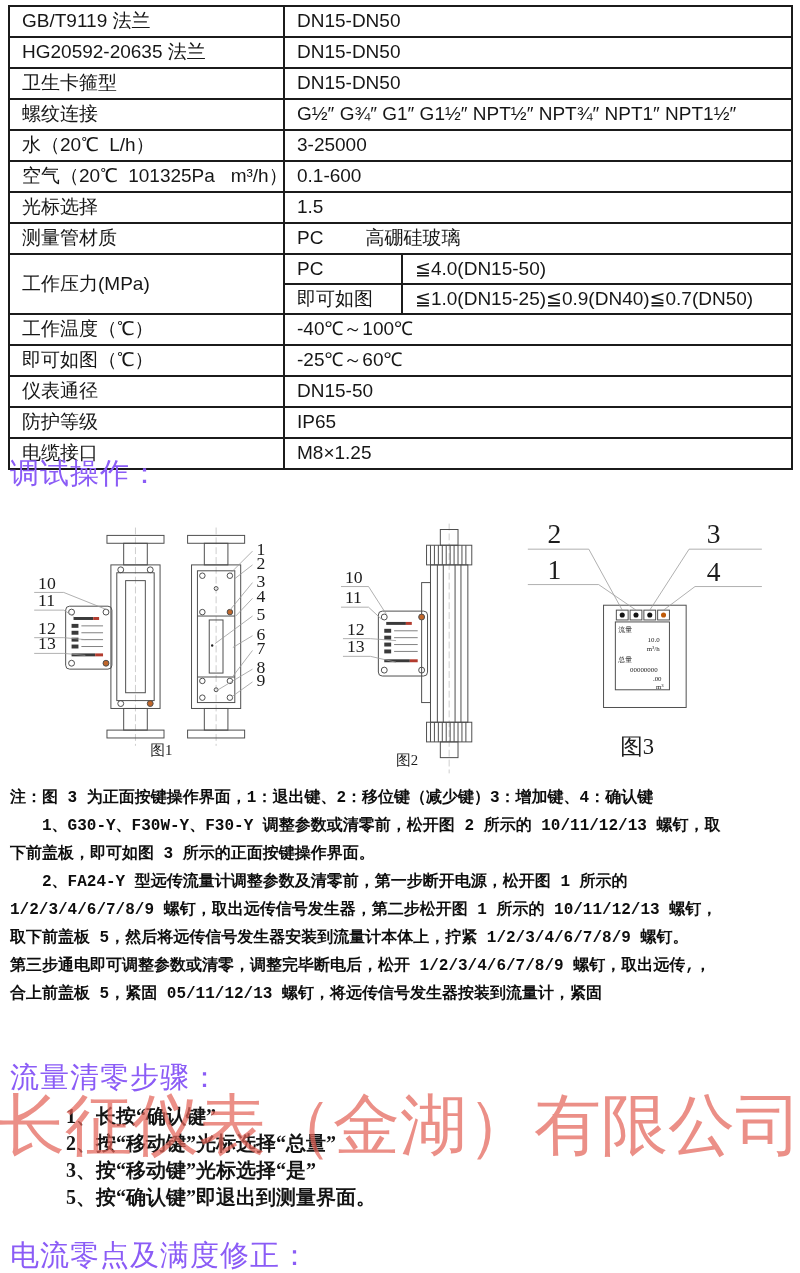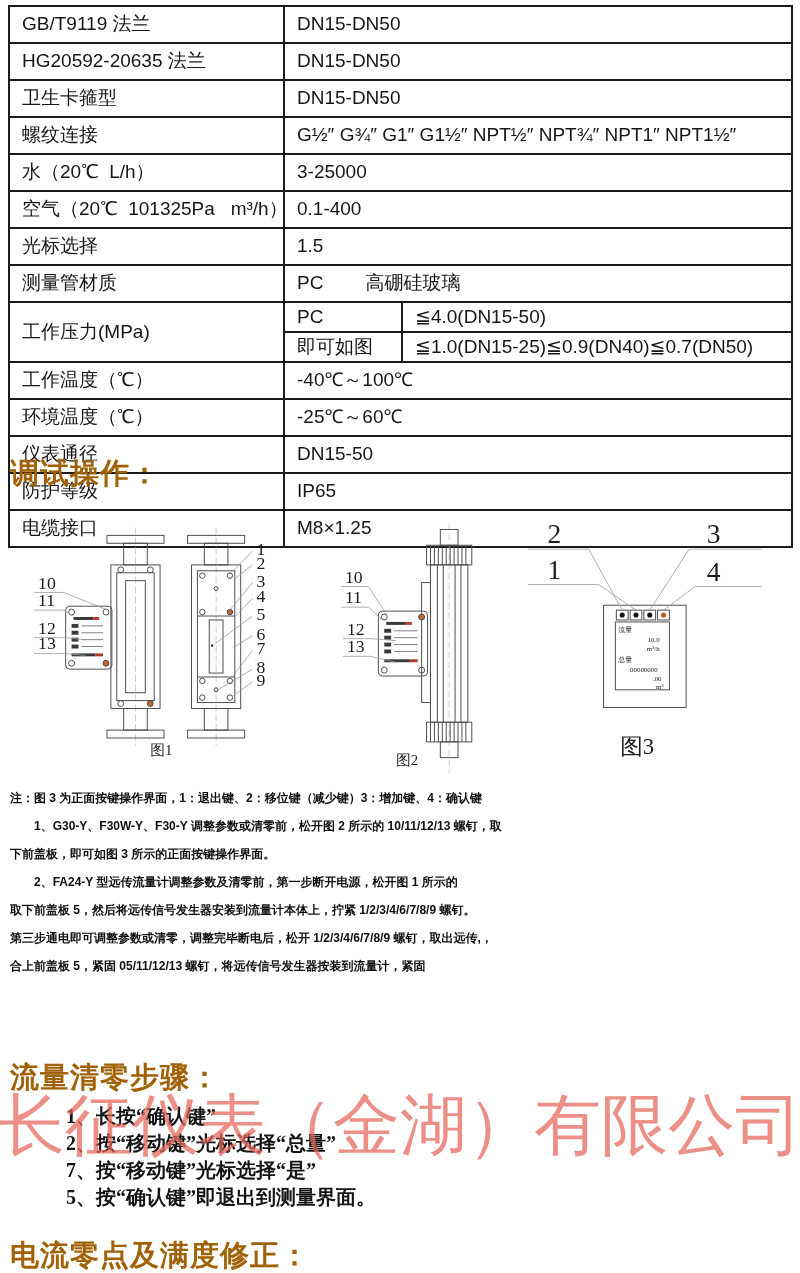--- a/index.html
+++ b/index.html
@@ -9,30 +9,30 @@
     font-family:"Liberation Sans", sans-serif; color:#111; overflow:hidden;
   }
 
   
   #spec-table {
     position:absolute; top:5px; left:8px; width:785px;
     border-collapse:collapse; table-layout:fixed;
   }
   #spec-table td {
     border:2px solid #1b1b1b; padding:0 0 0 12px;
-    font-size:19px; height:37px; white-space:pre; overflow:hidden;
+    font-size:19px; height:31px; white-space:pre; overflow:hidden;
     line-height:1.2; vertical-align:middle; color:#161616;
   }
   #spec-table td.c-sub { height:30px; }
   .col1 { width:275px; } .col2 { width:118px; } .col3 { width:auto; }
 
   
   .sec-heading {
     position:absolute; left:10px; margin:0;
-    font-size:29px; font-weight:bold; color:#a16207; letter-spacing:1px;
+    font-size:29px; font-weight:normal; color:#8b5cf6; letter-spacing:1px;
     font-family:"Liberation Sans", sans-serif; white-space:nowrap;
   }
   #debug-heading   { top:454px; }
   #zero-heading    { top:1058px; }
   #current-heading { top:1236px; }
 
   
   #figure-area { position:absolute; top:500px; left:0; width:800px; height:295px; }
   #figures-svg { position:absolute; top:0; left:0; }
   #figures-svg text { font-family:"Liberation Serif", serif; fill:#1c1c1c; stroke:none; }
@@ -48,22 +48,22 @@
   #watermark {
     position:absolute; top:582px; left:-6px; width:812px; height:86px;
     font-size:67px; line-height:86px; text-align:center; white-space:nowrap;
     font-family:"Liberation Serif", serif; font-weight:400;
     color:#e4655a; opacity:0.72; letter-spacing:0; z-index:6; pointer-events:none;
   }
 
   
   #notes { position:absolute; top:784px; left:10px; width:784px; }
   .note-line {
-    font-size:12px; font-weight:bold; line-height:28px; height:28px;
-    white-space:nowrap; color:#0e0e0e;
+    font-size:16px; font-weight:bold; line-height:28px; height:28px;
+    white-space:nowrap; color:#0e0e0e;font-family:Liberation Mono, monospace;
   }
 
   
   #zero-steps { position:absolute; top:1091px; left:54px; margin:12px; padding:0; list-style:none;font-weight:bold; }
   #zero-steps li {
     font-size:20px; line-height:27px; height:27px; white-space:nowrap;
     font-family:"Liberation Serif", serif; color:#141414;
   }
 </style>
 </head>
@@ -91,21 +91,21 @@
     <tr>
       <td class="c-lbl">螺纹连接</td>
       <td class="c-val" colspan="2">G½″ G¾″ G1″ G1½″ NPT½″ NPT¾″ NPT1″ NPT1½″</td>
     </tr>
     <tr>
       <td class="c-lbl">水（20℃  L/h）</td>
       <td class="c-val" colspan="2">3-25000</td>
     </tr>
     <tr>
       <td class="c-lbl">空气（20℃  101325Pa   m³/h）</td>
-      <td class="c-val" colspan="2">0.1-400</td>
+      <td class="c-val" colspan="2">0.1-600</td>
     </tr>
     <tr>
       <td class="c-lbl">光标选择</td>
       <td class="c-val" colspan="2">1.5</td>
     </tr>
     <tr>
       <td class="c-lbl">测量管材质</td>
       <td class="c-val" colspan="2">PC        高硼硅玻璃</td>
     </tr>
     <tr>
@@ -115,21 +115,21 @@
     </tr>
     <tr>
       <td class="c-sub">即可如图</td>
       <td class="c-sub">≦1.0(DN15-25)≦0.9(DN40)≦0.7(DN50)</td>
     </tr>
     <tr>
       <td class="c-lbl">工作温度（℃）</td>
       <td class="c-val" colspan="2">-40℃～100℃</td>
     </tr>
     <tr>
-      <td class="c-lbl">环境温度（℃）</td>
+      <td class="c-lbl">即可如图（℃）</td>
       <td class="c-val" colspan="2">-25℃～60℃</td>
     </tr>
     <tr>
       <td class="c-lbl">仪表通径</td>
       <td class="c-val" colspan="2">DN15-50</td>
     </tr>
     <tr>
       <td class="c-lbl">防护等级</td>
       <td class="c-val" colspan="2">IP65</td>
     </tr>
@@ -335,26 +335,27 @@
   </svg>
 
   <div id="watermark">长征仪表（金湖）有限公司</div>
 </div>
 
 <div id="notes">
   <div class="note-line">注：图 3 为正面按键操作界面，1：退出键、2：移位键（减少键）3：增加键、4：确认键</div>
   <div class="note-line">　　1、G30-Y、F30W-Y、F30-Y 调整参数或清零前，松开图 2 所示的 10/11/12/13 螺钉，取</div>
   <div class="note-line">下前盖板，即可如图 3 所示的正面按键操作界面。</div>
   <div class="note-line">　　2、FA24-Y 型远传流量计调整参数及清零前，第一步断开电源，松开图 1 所示的</div>
+  <div class="note-line">1/2/3/4/6/7/8/9 螺钉，取出远传信号发生器，第二步松开图 1 所示的 10/11/12/13 螺钉，</div>
   <div class="note-line">取下前盖板 5，然后将远传信号发生器安装到流量计本体上，拧紧 1/2/3/4/6/7/8/9 螺钉。</div>
   <div class="note-line">第三步通电即可调整参数或清零，调整完毕断电后，松开 1/2/3/4/6/7/8/9 螺钉，取出远传,，</div>
   <div class="note-line">合上前盖板 5，紧固 05/11/12/13 螺钉，将远传信号发生器按装到流量计，紧固</div>
 </div>
 
 <h2 id="zero-heading" class="sec-heading">流量清零步骤：</h2>
 <ol id="zero-steps">
   <li>1、长按“确认键”</li>
   <li>2、按“移动键”光标选择“总量”</li>
-  <li>7、按“移动键”光标选择“是”</li>
+  <li>3、按“移动键”光标选择“是”</li>
   <li>5、按“确认键”即退出到测量界面。</li>
 </ol>
 
 <h2 id="current-heading" class="sec-heading">电流零点及满度修正：</h2>
 
 </body></html>

